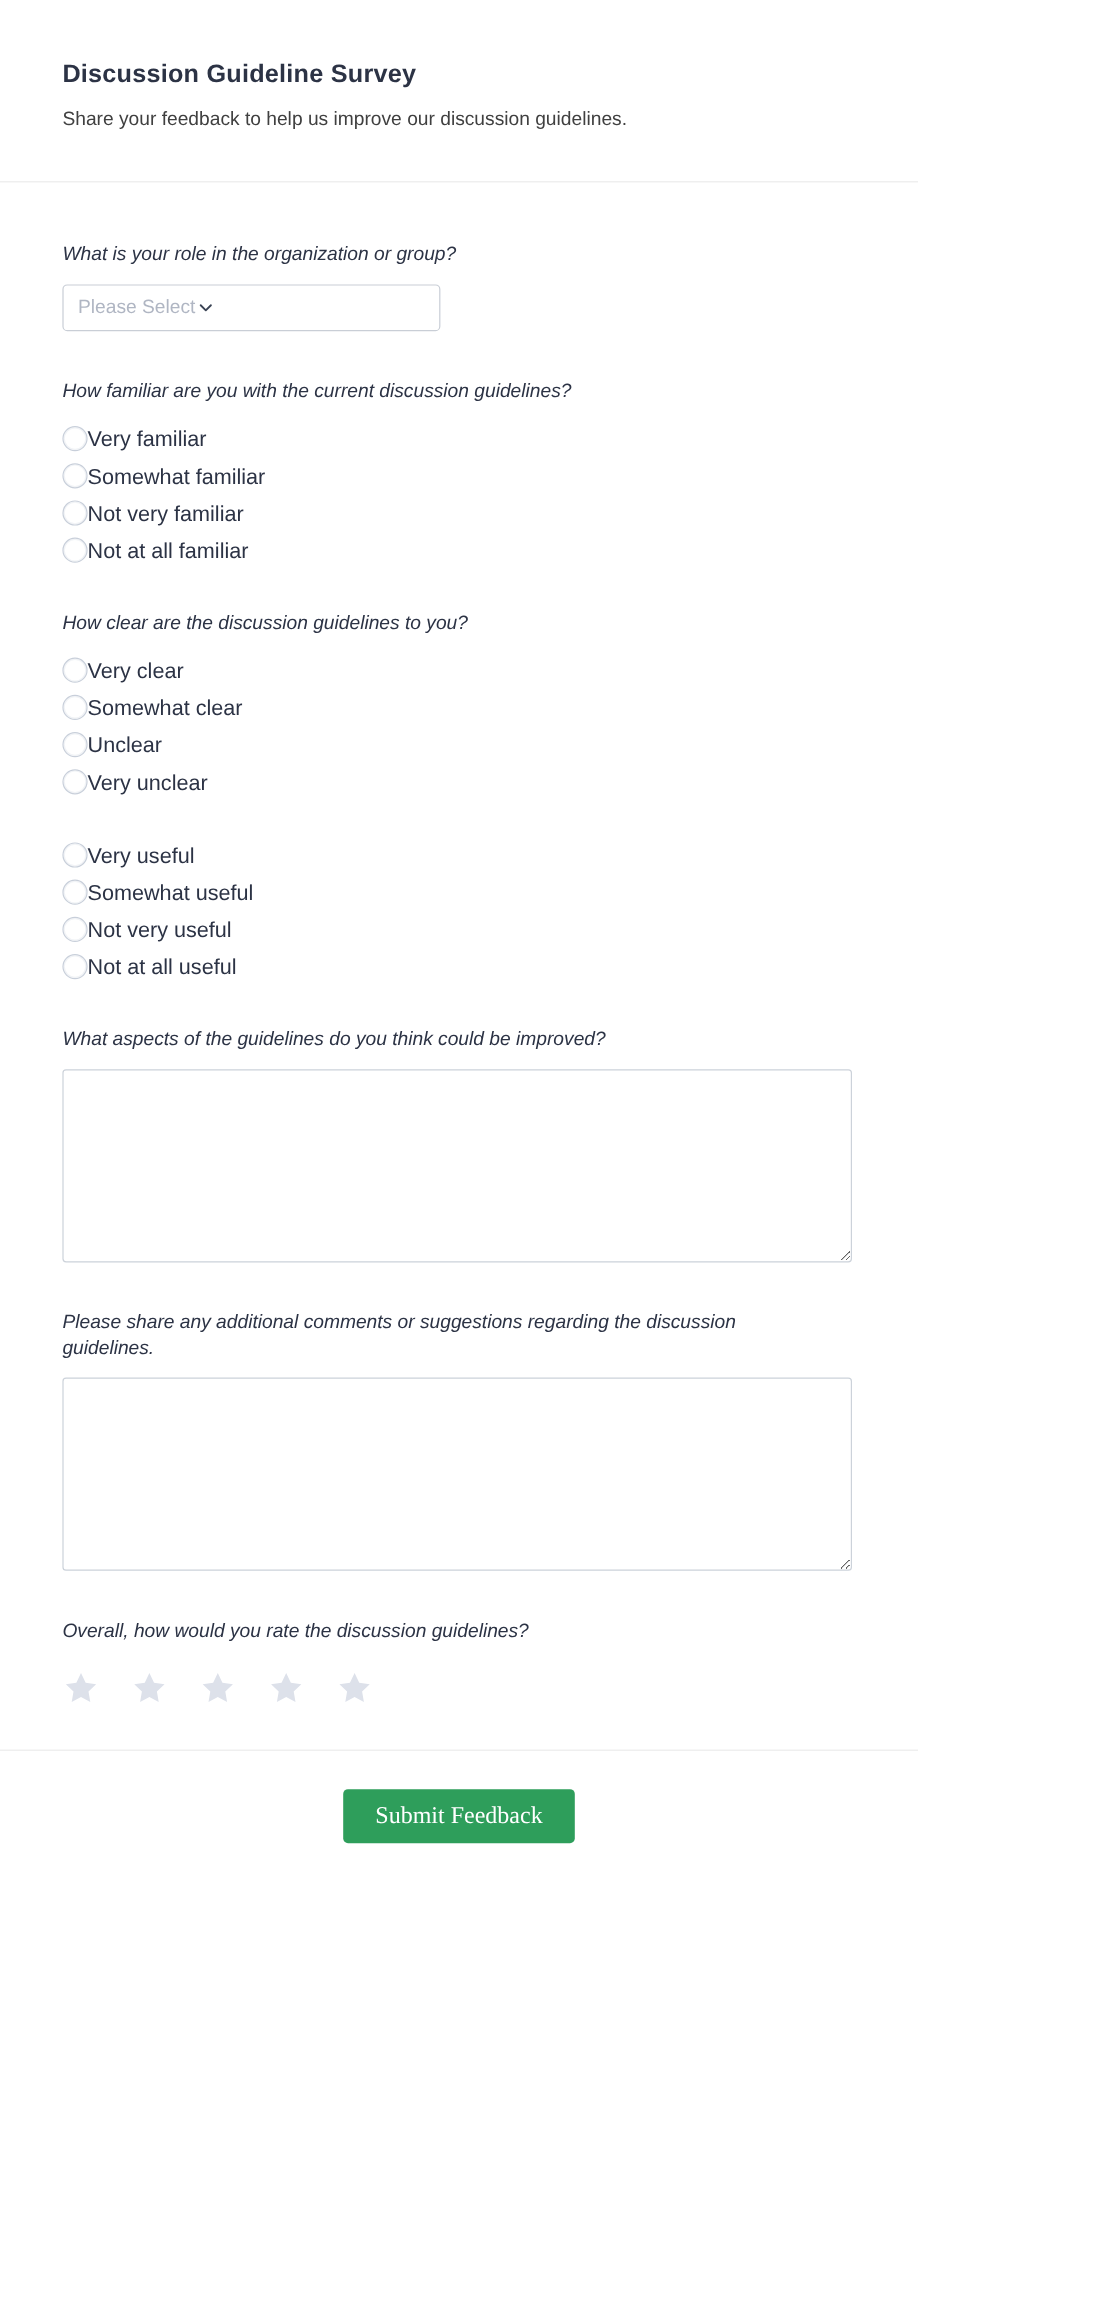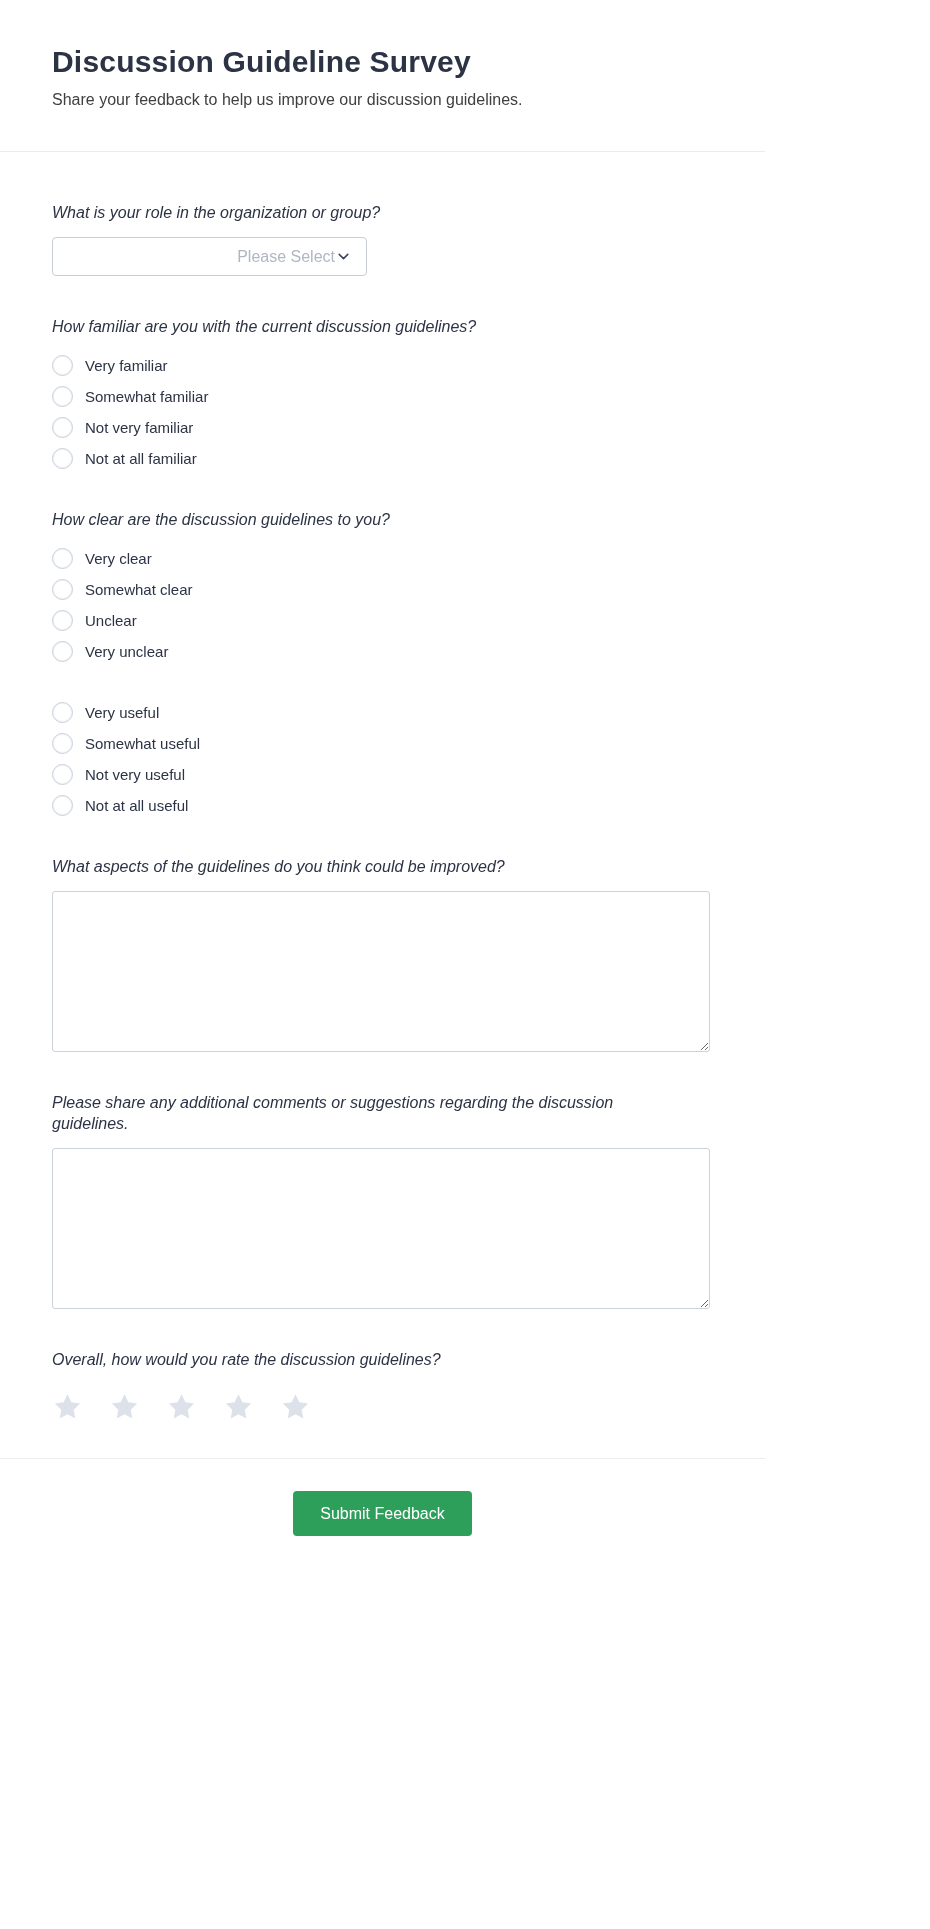--- a/index.html
+++ b/index.html
@@ -10,21 +10,21 @@
     font-family: "Liberation Sans", "DejaVu Sans", sans-serif;
     color: #2c3345;
   }
   .card {
     width: 765px;
     background: #fff;
   }
   
   .form-header { padding: 44px 52px 40px; }
   .form-title {
-    font-size: 30px;
+    font-size: 21px;
     font-weight: 700;
     color: #2c3345;
     line-height: 36px;
     letter-spacing: 0.2px;
   }
   .form-subtitle {
     margin-top: 9px;
     font-size: 16px;
     line-height: 22px;
     color: #404040;
@@ -48,21 +48,21 @@
   }
   
   .select-box {
     width: 315px;
     height: 39px;
     border: 1px solid #c9ced6;
     border-radius: 4px;
     background: #fff;
     display: flex;
     align-items: center;
-    justify-content: flex-end;
+    justify-content: flex-start;
     padding: 0 14px 0 12px;
     cursor: pointer;
   }
   .select-placeholder {
     font-size: 16px;
     color: #b0b6c3;
   }
   .chevron { display: inline-flex; color: #3b4455; }
   
   .options { margin-top: 18px; }
@@ -76,22 +76,22 @@
   .radio-circle {
     width: 21px;
     height: 21px;
     border: 1px solid #c8cfda;
     border-radius: 50%;
     background: #fff;
     flex: 0 0 auto;
     box-shadow: inset 0 0 0 1px rgba(200,207,218,0.25);
   }
   .radio-label {
-    margin-left: 12px;
-    font-size: 15px;
+    margin-left: 0;
+    font-size: 18px;
     color: #2c3345;
     line-height: 20px;
   }
   
   .text-area {
     width: 658px;
     height: 161px;
     border: 1px solid #ccd2da;
     border-radius: 3px;
     background: #fff;
@@ -120,22 +120,22 @@
   }
   .submit-btn {
     display: block;
     margin: 0 auto;
     background: var(--accent-green, #2e9e5b);
     color: #fff;
     border: none;
     border-radius: 4px;
     height: 45px;
     padding: 0 27px;
-    font-family: Liberation Sans, sans-serif;
-    font-size: 16px;
+    font-family: Liberation Serif, serif;
+    font-size: 20px;
     font-weight: 500;
     cursor: pointer;
   }
 </style>
 </head>
 <body>
 
 <div class="card">
 
   <header class="form-header">

